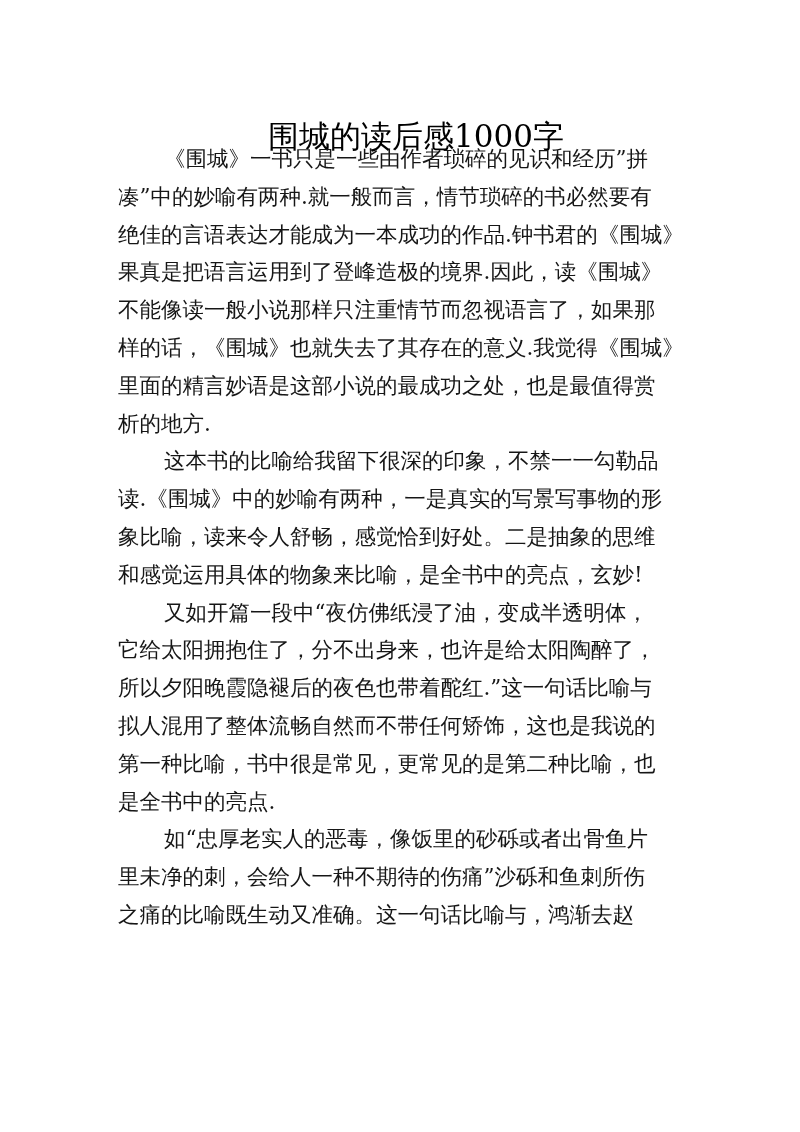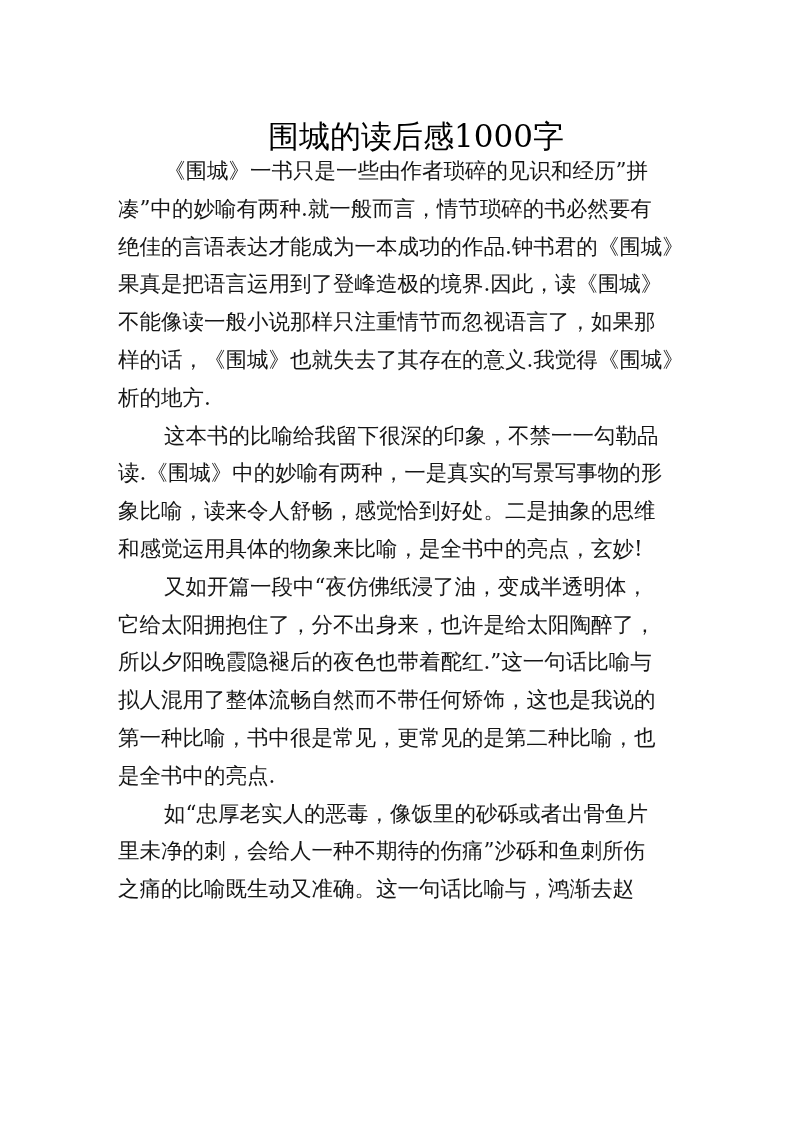--- a/index.html
+++ b/index.html
@@ -31,21 +31,21 @@
       font-size: 31px;
       line-height: 44px;
       font-weight: normal;
       color: #000000;
       letter-spacing: 0px;
       margin: 16px;
     }
     .body {
       position: absolute;
       left: 118px;
-      top: 152px;
+      top: 140px;
       width: 580px;
     }
     .line {
       height: 37.8px;
       line-height: 37.8px;
       font-size: 21.5px;
       white-space: nowrap;
       color: #161616;
     }
     .line.indent {
@@ -60,20 +60,21 @@
 
   <div class="body">
 
     <div class="paragraph">
       <div class="line indent">《围城》一书只是一些由作者琐碎的见识和经历”拼</div>
       <div class="line">凑”中的妙喻有两种.就一般而言，情节琐碎的书必然要有</div>
       <div class="line">绝佳的言语表达才能成为一本成功的作品.钟书君的《围城》</div>
       <div class="line">果真是把语言运用到了登峰造极的境界.因此，读《围城》</div>
       <div class="line">不能像读一般小说那样只注重情节而忽视语言了，如果那</div>
       <div class="line">样的话，《围城》也就失去了其存在的意义.我觉得《围城》</div>
+      <div class="line">里面的精言妙语是这部小说的最成功之处，也是最值得赏</div>
       <div class="line">析的地方.</div>
     </div>
 
     <div class="paragraph">
       <div class="line indent">这本书的比喻给我留下很深的印象，不禁一一勾勒品</div>
       <div class="line">读.《围城》中的妙喻有两种，一是真实的写景写事物的形</div>
       <div class="line">象比喻，读来令人舒畅，感觉恰到好处。二是抽象的思维</div>
       <div class="line">和感觉运用具体的物象来比喻，是全书中的亮点，玄妙!</div>
     </div>
 

